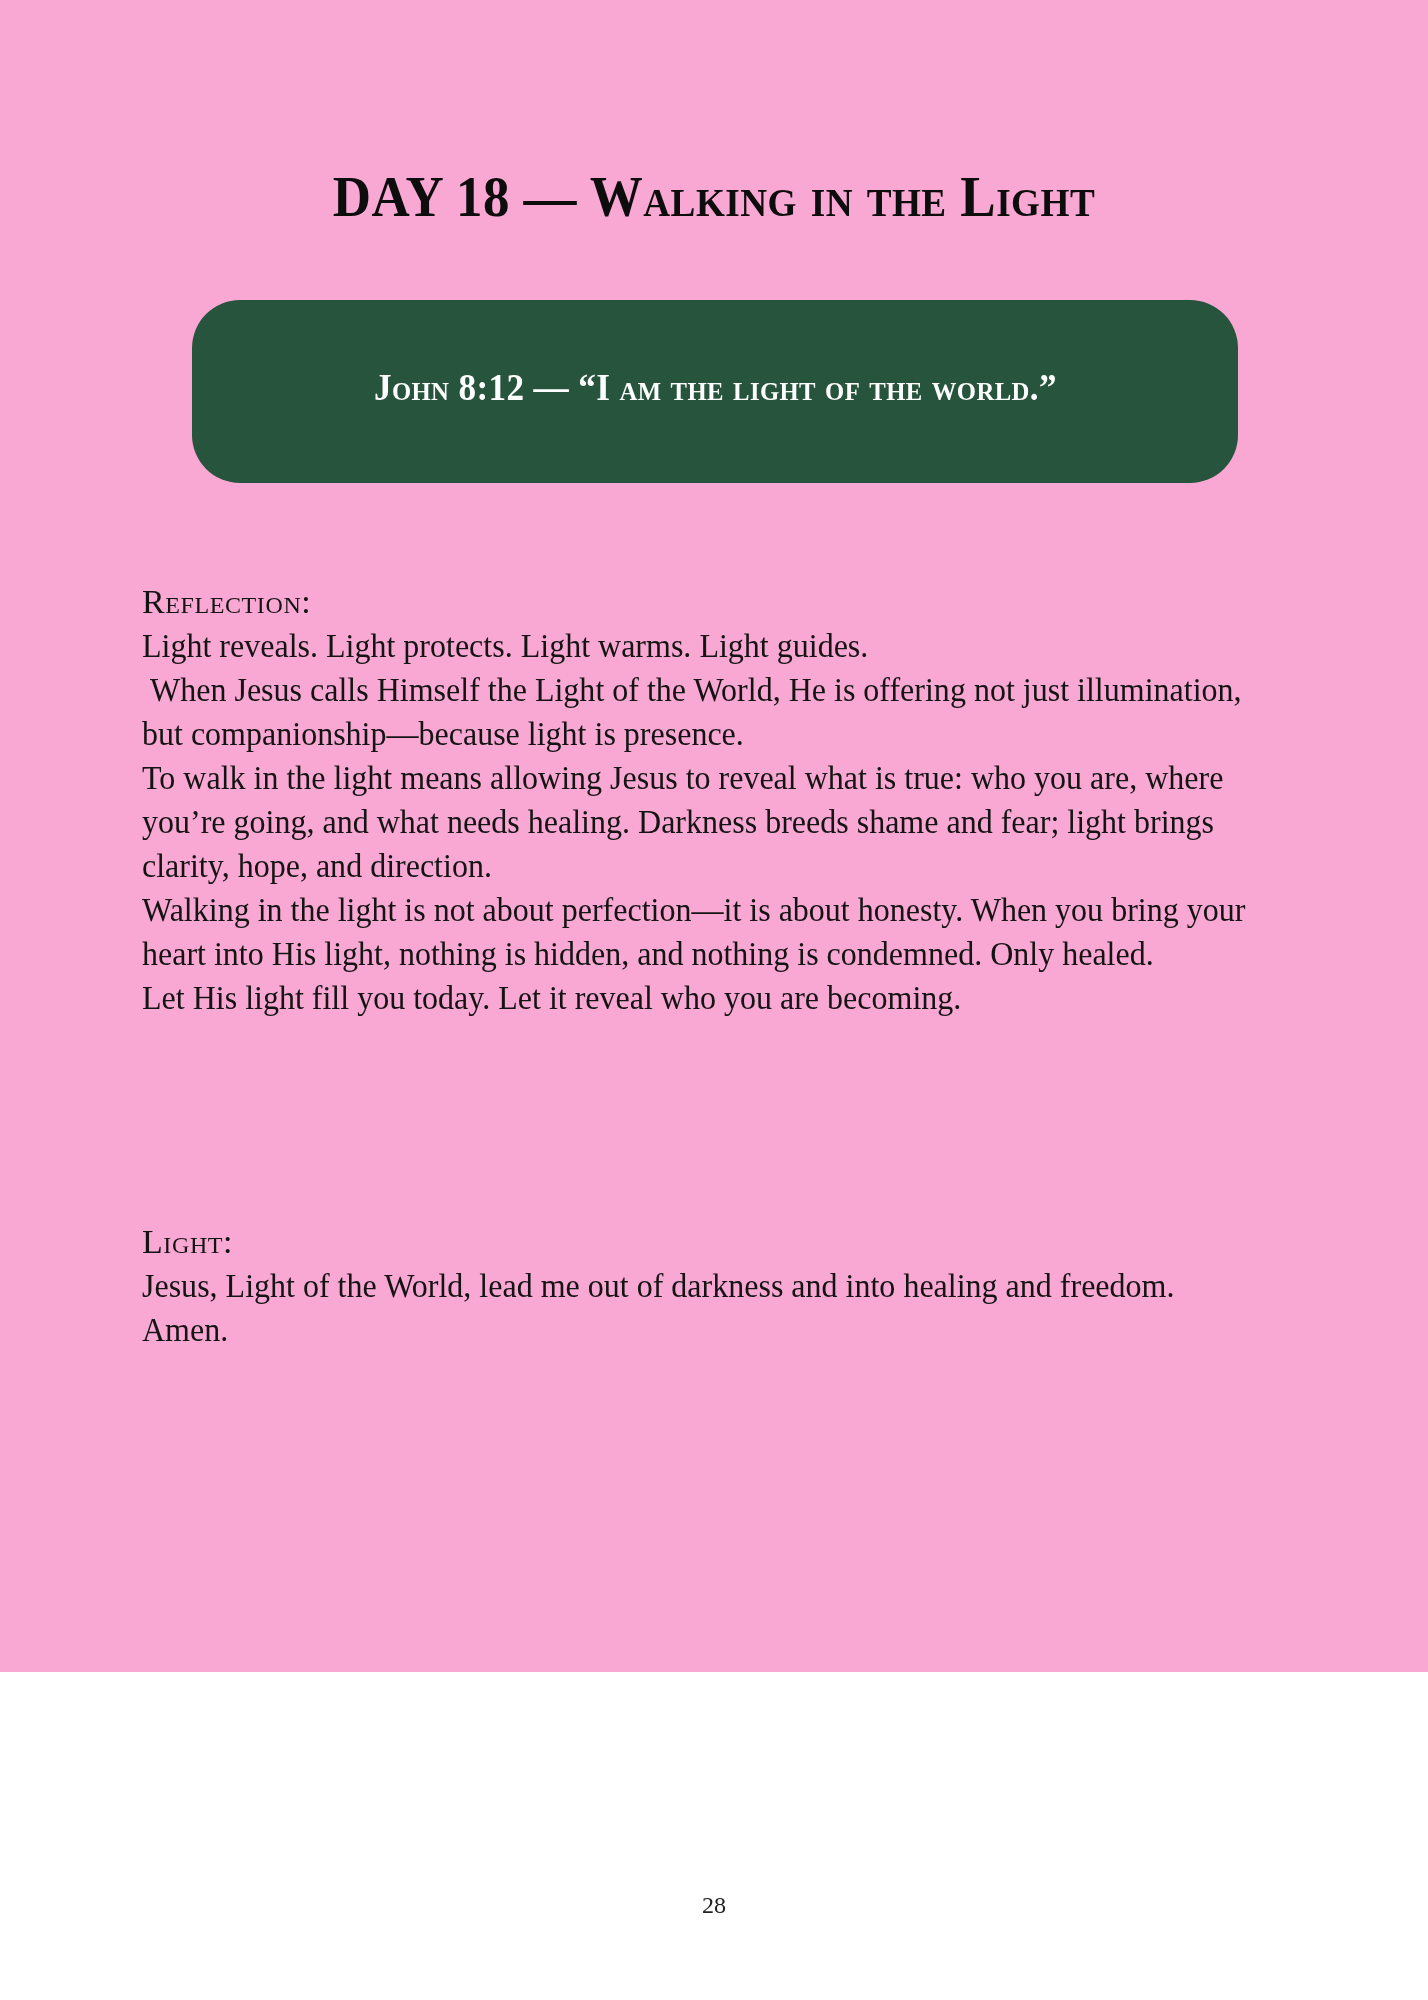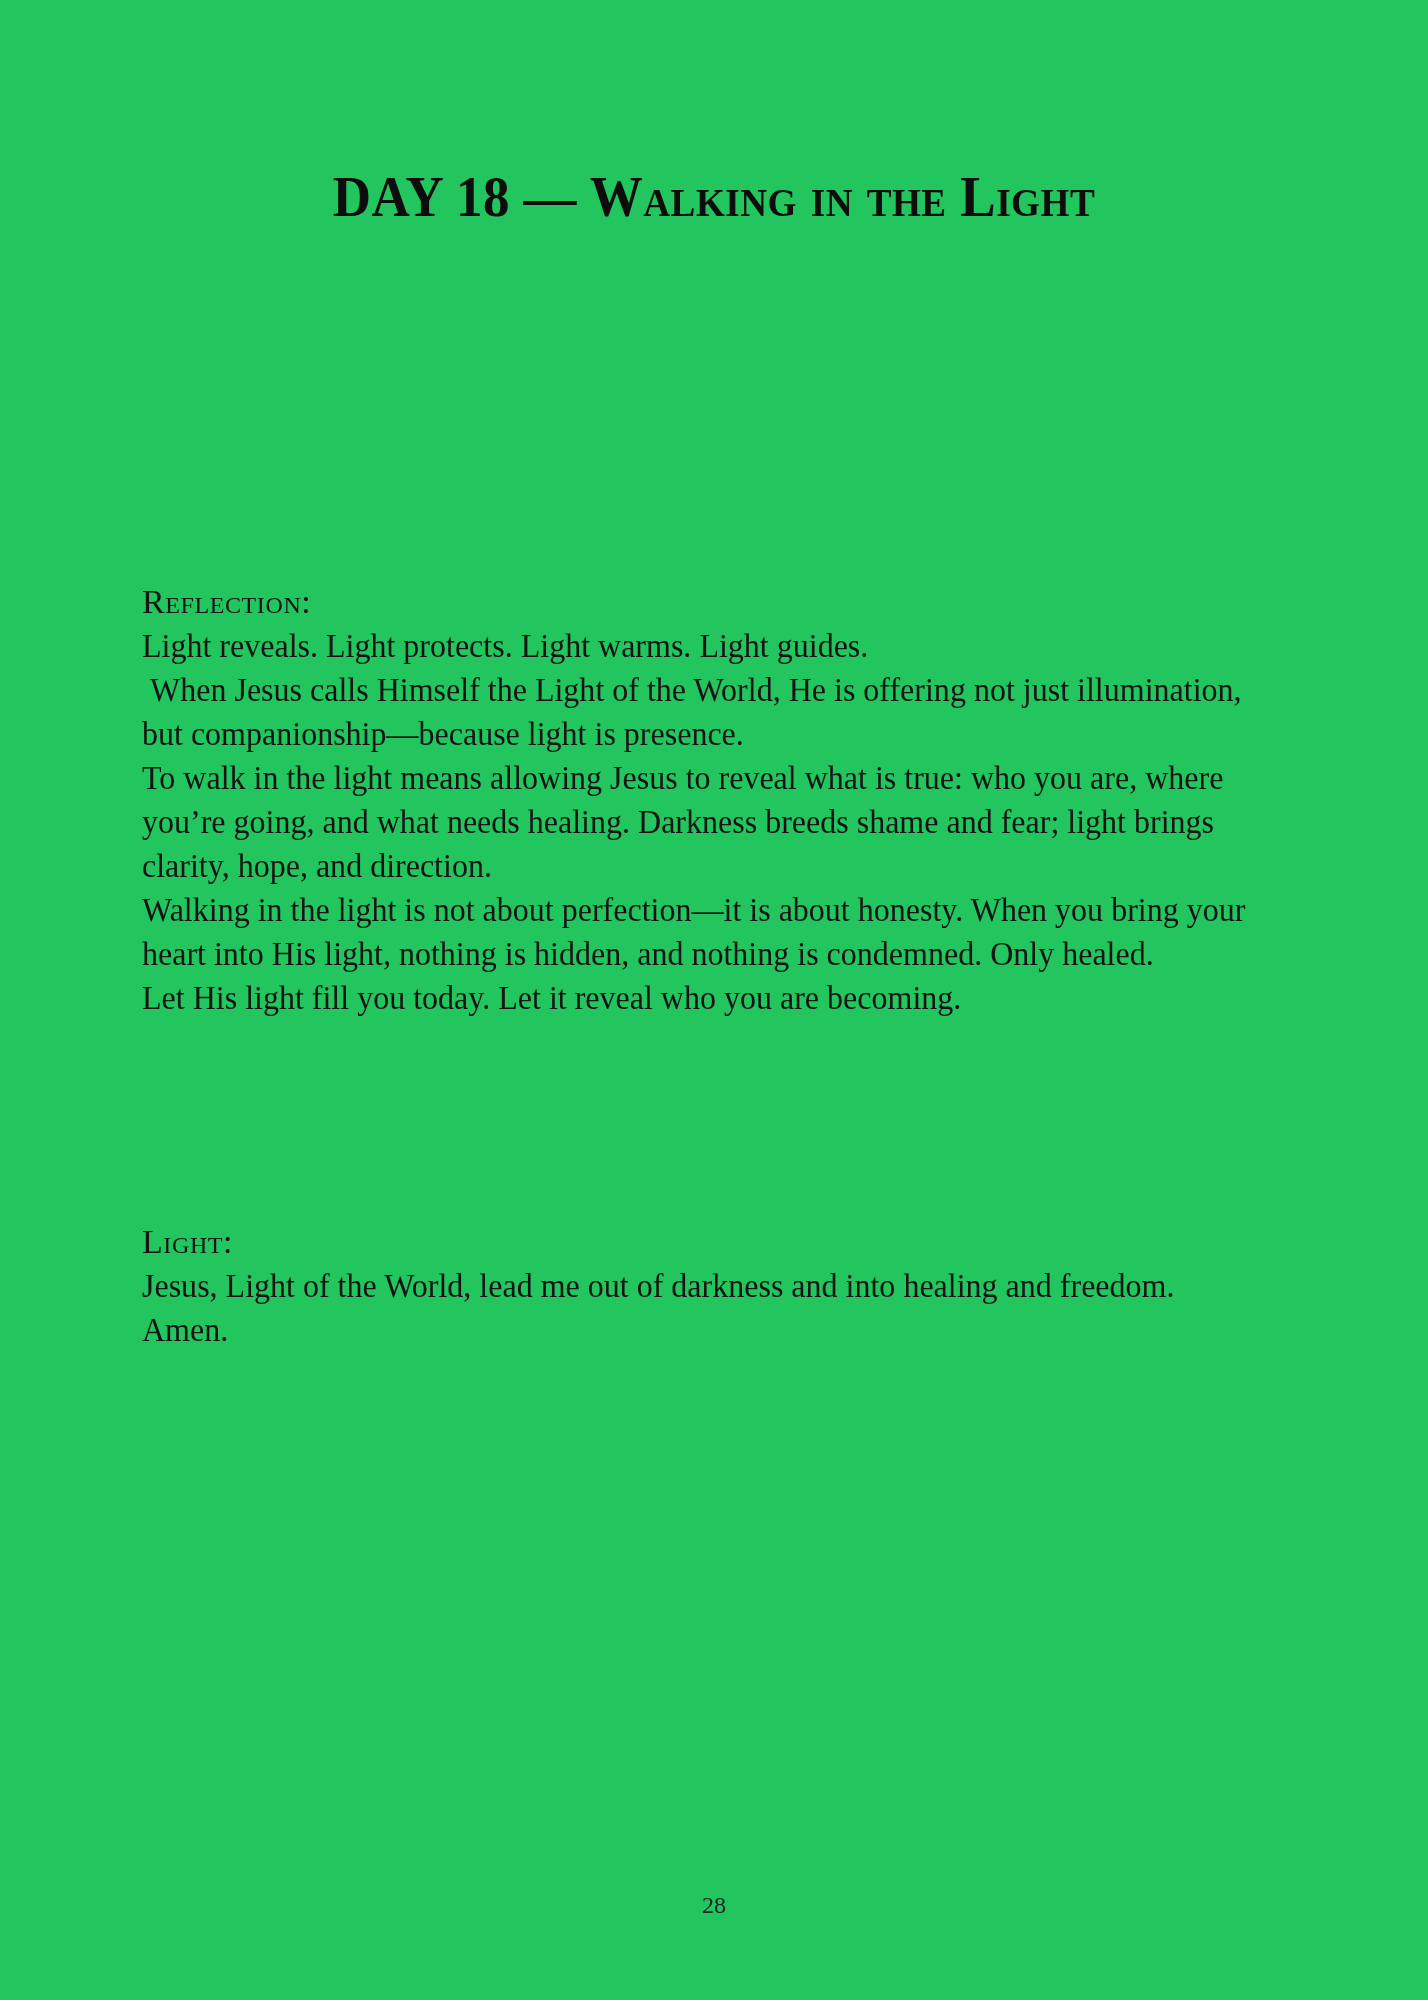--- a/index.html
+++ b/index.html
@@ -12,22 +12,22 @@
     height: 2000px;
     font-family: "Liberation Serif", "DejaVu Serif", serif;
     color: #111111;
     position: relative;
     overflow: hidden;
   }
 
   .page {
     position: relative;
     width: 1428px;
-    height: 2000px;
-    background: #22c55e;
+    height: 1672px;
+    background: #f9a8d4;
     box-sizing: border-box;
   }
 
   
   .page-title {
     position: absolute;
     left: 0;
     top: 126px;
     width: 1428px;
     text-align: center;
@@ -141,20 +141,23 @@
     color: #222222;
   }
 </style>
 </head>
 <body>
 
 <div class="page">
 
   <h1 class="page-title">DAY 18 — Walking in the Light</h1>
 
+  <div class="verse-box">
+    <div class="verse-text">John 8:12 — “I am the light of the world.”</div>
+  </div>
 
   <div class="content">
 
     <div>
       <div class="section-heading">Reflection:</div>
       <div class="meditation-block">
         <p class="body-line">Light reveals. Light protects. Light warms. Light guides.</p>
         <p class="body-line"> When Jesus calls Himself the Light of the World, He is offering not just illumination, but companionship—because light is presence.</p>
         <p class="body-line">To walk in the light means allowing Jesus to reveal what is true: who you are, where you’re going, and what needs healing. Darkness breeds shame and fear; light brings clarity, hope, and direction.</p>
         <p class="body-line">Walking in the light is not about perfection—it is about honesty. When you bring your heart into His light, nothing is hidden, and nothing is condemned. Only healed.</p>

